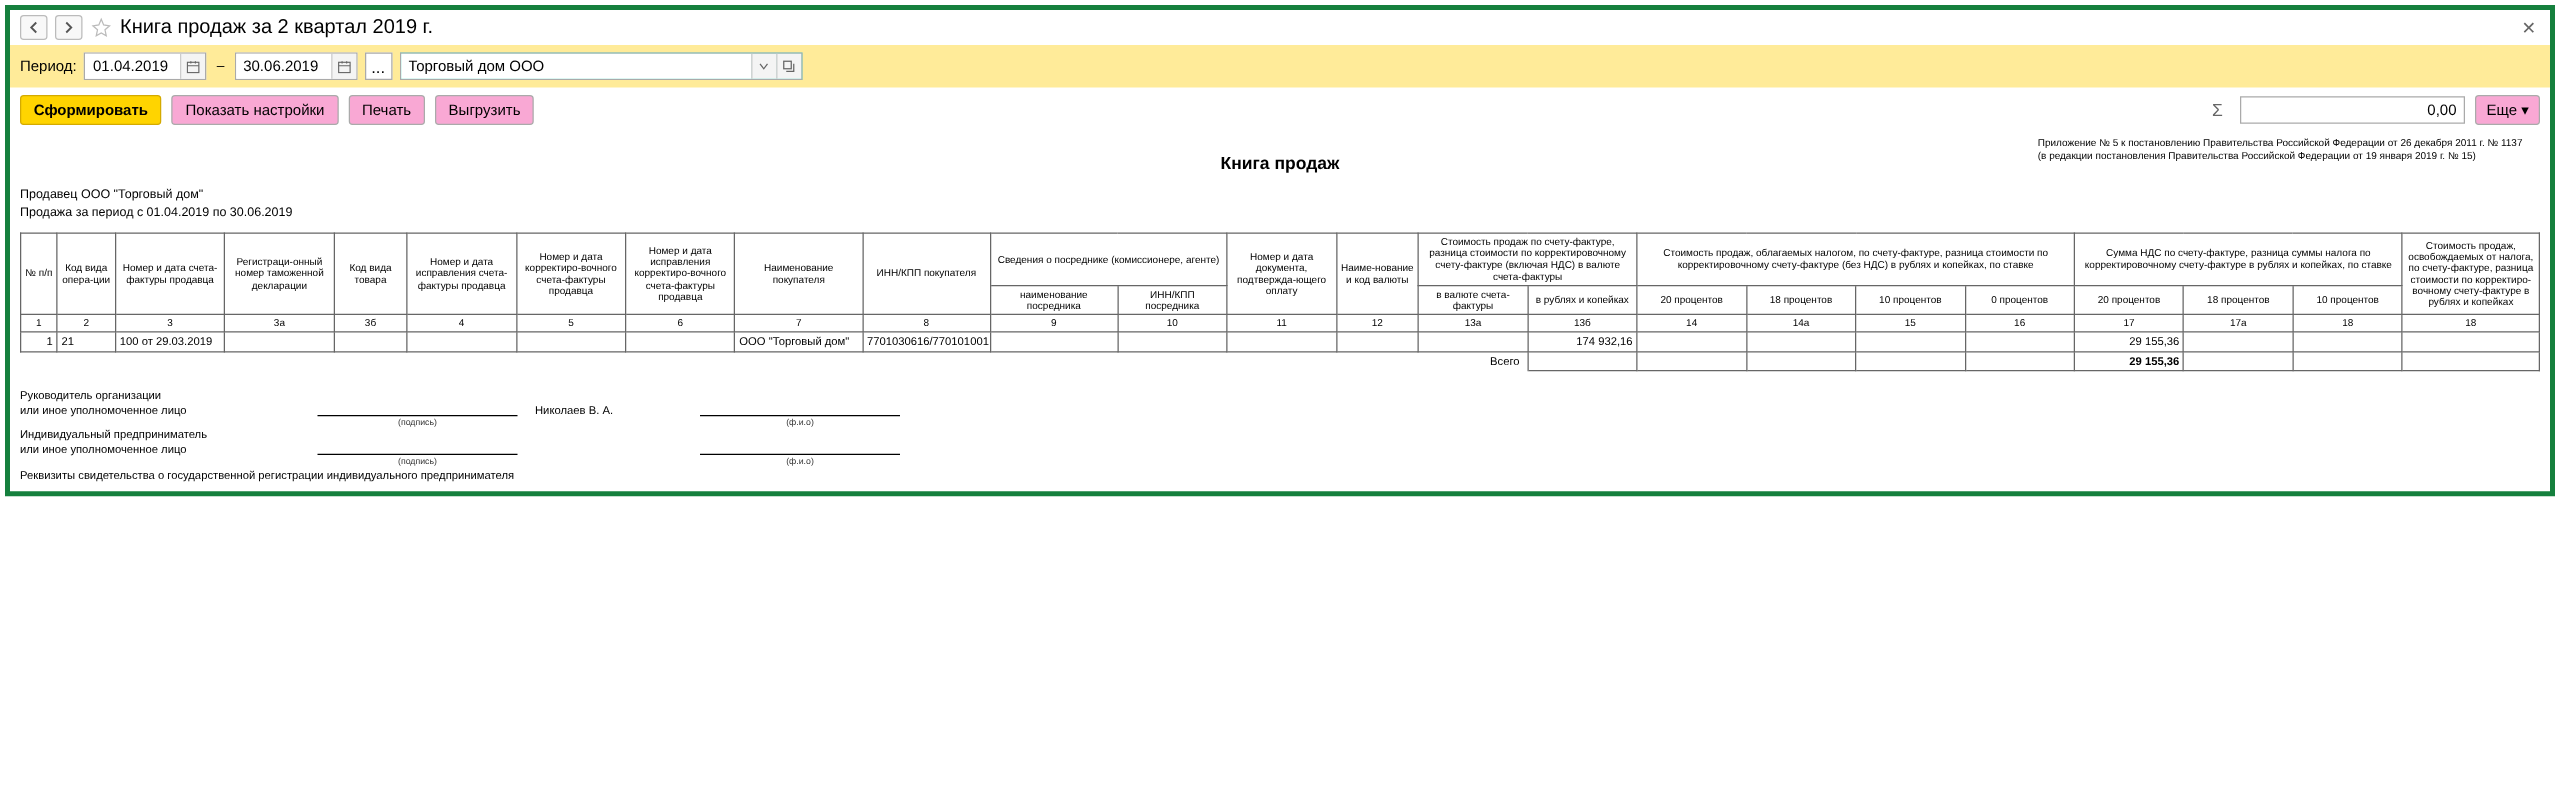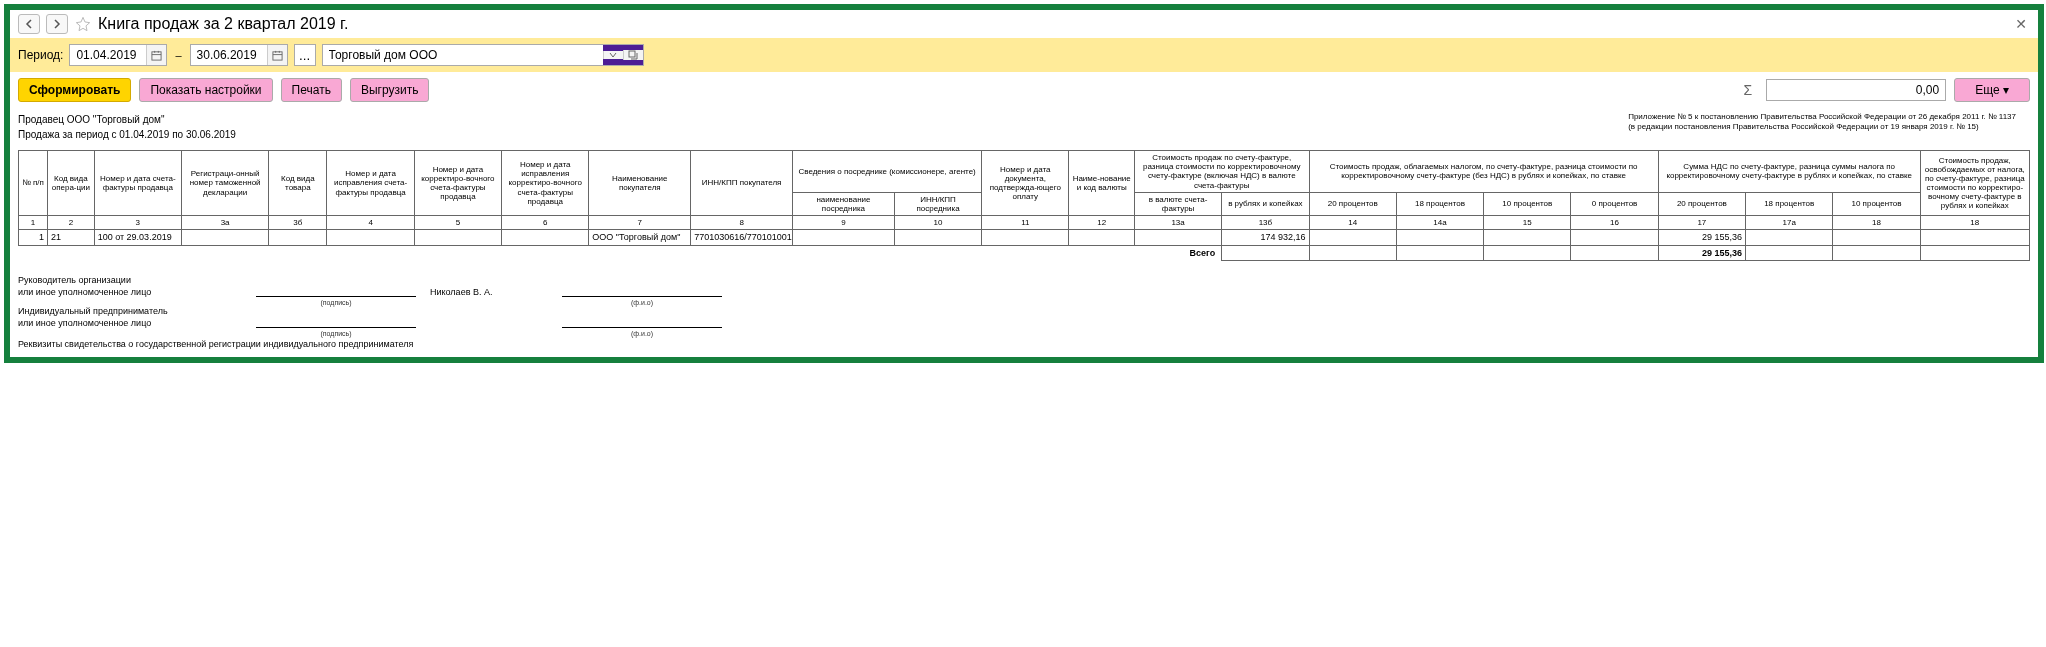--- a/index.html
+++ b/index.html
@@ -1,57 +1,57 @@
 <!DOCTYPE html>
 <html><head>
 <meta charset="utf-8">
 <style>
 * { box-sizing: border-box; margin: 0; padding: 0; }
 body { font-family: Arial, sans-serif; font-size: 11px; background: #fff; color: #000; }
-.window { border: 6px solid #15803d; margin: 4px; padding: 0; background: #fff; min-width: 2040px; }
+.window { border: 4px solid #15803d; margin: 4px; padding: 0; background: #fff; min-width: 2040px; }
 .titlebar { display: flex; align-items: center; padding: 4px 8px; gap: 6px; }
 .nav-btn { width: 22px; height: 20px; border: 1px solid #bbb; border-radius: 3px; background: #f8f8f8; display: flex; align-items: center; justify-content: center; cursor: pointer; }
 .nav-btn svg { width: 10px; height: 10px; }
 .star-icon { width: 18px; height: 18px; display: flex; align-items: center; justify-content: center; }
 .title-text { font-size: 16px; flex: 1; }
 .close-btn { width: 18px; height: 18px; cursor: pointer; display: flex; align-items: center; justify-content: center; color: #666; font-size: 14px; }
 
 .filter-bar { background: #ffeb99; padding: 6px 8px; display: flex; align-items: center; gap: 6px; }
 .filter-label { font-size: 12px; }
 .date-group { display: flex; border: 1px solid #aaa; background: #fff; }
 .date-input { border: none; padding: 3px 6px; font-size: 12px; width: 76px; outline: none; }
 .date-btn { width: 20px; border: none; border-left: 1px solid #ccc; background: #f4f4f4; cursor: pointer; display: flex; align-items: center; justify-content: center; }
 .date-btn svg { width: 11px; height: 11px; }
 .dash { padding: 0 2px; }
 .dots-btn { width: 22px; height: 22px; border: 1px solid #aaa; background: #fff; cursor: pointer; }
-.org-group { display: flex; border: 1px solid #aaa; background: #4c1d95; flex: 0 0 auto; align-items: center; }
+.org-group { display: flex; border: 1px solid #aaa; background: #5eead4; flex: 0 0 auto; }
 .org-input { border: none; padding: 3px 6px; font-size: 12px; width: 280px; outline: none; }
 .org-btn { width: 20px; border: none; border-left: 1px solid #ccc; background: #f4f4f4; cursor: pointer; display: flex; align-items: center; justify-content: center; }
 
 .toolbar { padding: 6px 8px; display: flex; align-items: center; gap: 8px; }
 .btn { border: 1px solid #aaa; background: #f9a8d4; padding: 4px 10px; font-size: 12px; border-radius: 3px; cursor: pointer; }
 .btn.primary { background: #ffd400; border-color: #d4aa00; font-weight: bold; }
-.btn.more { padding: 4px 20px; }
+.btn.more { padding: 4px 8px; }
 .toolbar-spacer { flex: 1; }
 .sum-icon { font-size: 14px; color: #666; padding: 0 6px; }
 .sum-input { border: 1px solid #aaa; padding: 3px 6px; text-align: right; width: 180px; font-size: 12px; }
 
 .report-area { padding: 4px 8px 8px; position: relative; }
 .legal { position: absolute; top: 4px; right: 22px; font-size: 8px; text-align: left; line-height: 1.2; }
 .report-title { text-align: center; font-weight: bold; font-size: 14px; padding: 12px 0 10px; }
 .meta-lines { font-size: 10px; line-height: 1.5; margin-bottom: 8px; }
 
 table.report { border-collapse: collapse; width: 100%; table-layout: fixed; }
 table.report th, table.report td { border: 1px solid #666; padding: 2px 3px; font-size: 8px; text-align: center; vertical-align: middle; line-height: 1.15; }
 table.report th { font-weight: normal; }
 table.report .num-row td { font-size: 8px; }
 table.report .data-row td { text-align: left; font-size: 9px; vertical-align: top; }
 table.report .data-row td.num { text-align: right; }
 table.report .total-row td { font-size: 9px; }
-table.report .total-label { text-align: right; font-weight: bold; padding-right: 6px; }
+table.report .total-label { text-align: right; font-weight: normal; padding-right: 6px; }
 table.report .total-val { text-align: right; font-weight: bold; }
 
 .signatures { margin-top: 14px; font-size: 9px; }
 .sig-row { display: flex; align-items: flex-end; margin-bottom: 2px; }
 .sig-label { width: 230px; }
 .sig-line { border-bottom: 1px solid #000; width: 160px; margin: 0 8px; text-align: center; font-size: 9px; position: relative; }
 .sig-caption { text-align: center; font-size: 7px; color: #333; }
 .sig-name { width: 130px; text-align: left; padding-left: 6px; }
 .sig-cap-row { display: flex; }
 .sig-cap-row .sig-label { width: 230px; }
@@ -135,20 +135,21 @@
     <span class="sum-icon">Σ</span>
     <input class="sum-input" value="0,00" style="">
     <button class="btn more"><span>Еще</span> ▾</button>
   </div>
 
   <div class="report-area">
     <div class="legal">
       <div>Приложение № 5 к постановлению Правительства Российской Федерации от 26 декабря 2011 г. № 1137</div>
       <div>(в редакции постановления Правительства Российской Федерации от 19 января 2019 г. № 15)</div>
     </div>
+    <div class="report-title">Книга продаж</div>
     <div class="meta-lines">
       <div>Продавец  ООО "Торговый дом"</div>
       <div>Продажа за период с 01.04.2019 по 30.06.2019</div>
     </div>
 
     <table class="report">
       <colgroup>
         <col style="width:20px">
           <col style="width:32px">
           <col style="width:60px">

